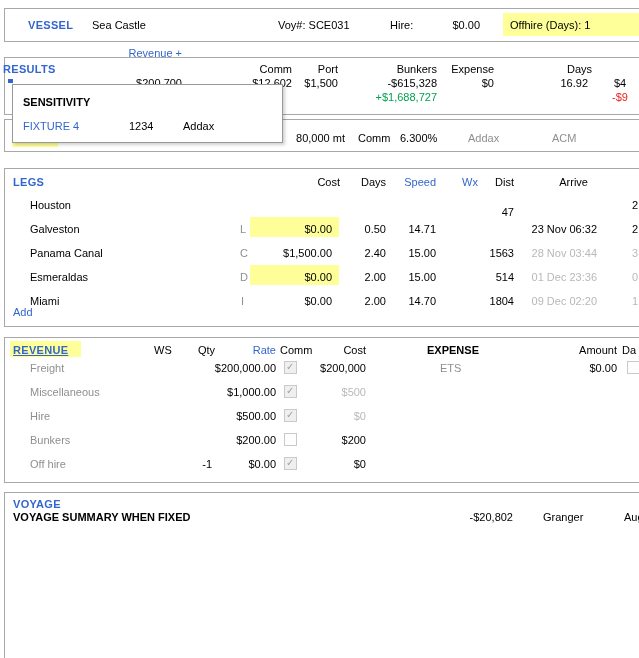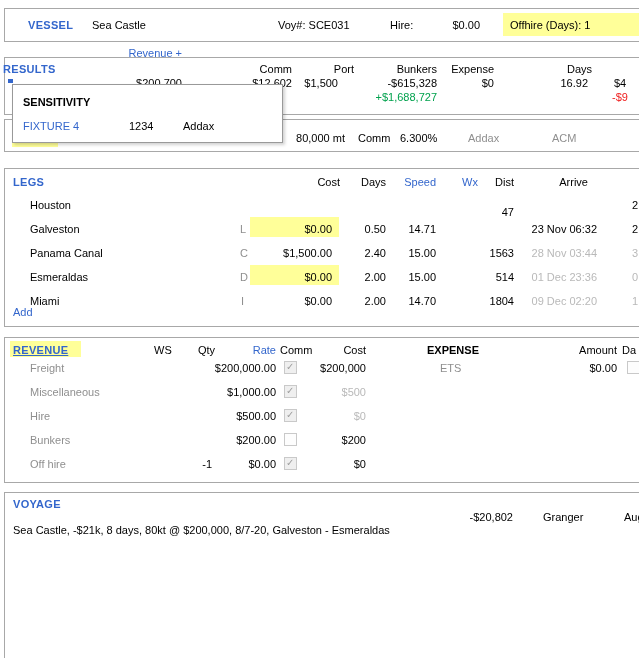--- a/index.html
+++ b/index.html
@@ -41,21 +41,21 @@
   <span class="t" style="left:92px;top:19px">Sea Castle</span>
   <span class="t" style="left:278px;top:19px">Voy#: SCE031</span>
   <span class="t" style="left:390px;top:19px">Hire:</span>
   <span class="t ra" style="left:420px;top:19px;width:60px">$0.00</span>
   <div class="hl" style="left:503px;top:13px;width:136px;height:23px"></div>
   <span class="t" style="left:510px;top:19px">Offhire (Days): 1</span>
 
   <span class="t sec" style="left:3px;top:63px">RESULTS</span>
   <span class="t ra blue" style="left:102px;top:47px;width:80px">Revenue +</span>
   <span class="t ra" style="left:232px;top:63px;width:60px">Comm</span>
-  <span class="t ra" style="left:294px;top:63px;width:60px">Port</span>
+  <span class="t ra" style="left:278px;top:63px;width:60px">Port</span>
   <span class="t ra" style="left:367px;top:63px;width:70px">Bunkers</span>
   <span class="t ra" style="left:424px;top:63px;width:70px">Expense</span>
   <span class="t ra" style="left:532px;top:63px;width:60px">Days</span>
 
   <span class="t ra" style="left:102px;top:77px;width:80px">$200,700</span>
   <span class="t ra" style="left:222px;top:77px;width:70px">-$12,602</span>
   <span class="t ra" style="left:278px;top:77px;width:60px">$1,500</span>
   <span class="t ra" style="left:357px;top:77px;width:80px">-$615,328</span>
   <span class="t ra" style="left:454px;top:77px;width:40px">$0</span>
   <span class="t ra" style="left:538px;top:77px;width:50px">16.92</span>
@@ -165,18 +165,18 @@
   <span class="t ra" style="left:172px;top:458px;width:40px">-1</span>
   <span class="t ra" style="left:186px;top:458px;width:90px">$0.00</span>
   <span class="cb checked" style="left:284px;top:457px"></span>
   <span class="t ra" style="left:286px;top:458px;width:80px">$0</span>
 
   <span class="t gray" style="left:440px;top:362px">ETS</span>
   <span class="t ra" style="left:567px;top:362px;width:50px">$0.00</span>
   <span class="cb" style="left:627px;top:361px"></span>
 
   <span class="t sec" style="left:13px;top:498px">VOYAGE</span>
+  <span class="t b" style="left:13px;top:511px">VOYAGE SUMMARY WHEN FIXED</span>
   <span class="t ra" style="left:443px;top:511px;width:70px">-$20,802</span>
   <span class="t" style="left:543px;top:511px">Granger</span>
   <span class="t" style="left:624px;top:511px">Aug</span>
-  <span class="t" style="left:13px;top:524px">Sea Castle, -$21k, 8 days, 80kt @ $200,000, 8/7-20, Galveston - Esmeraldas</span>
 
 </div>
 
 </body></html>

